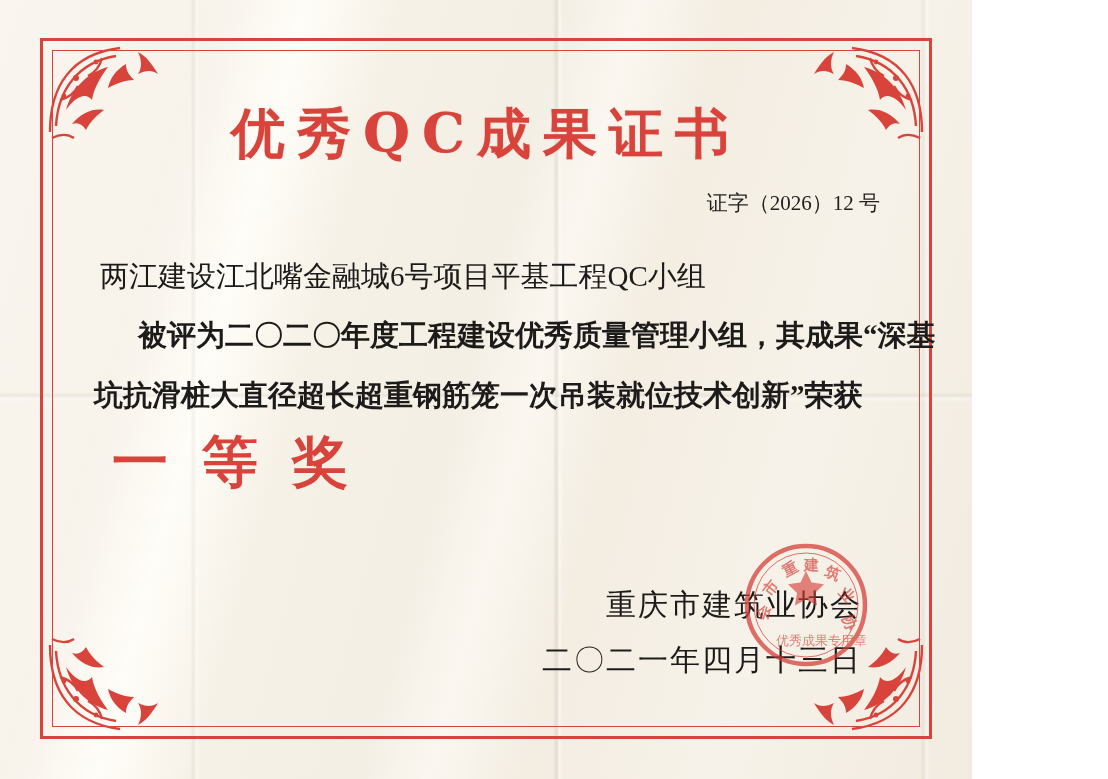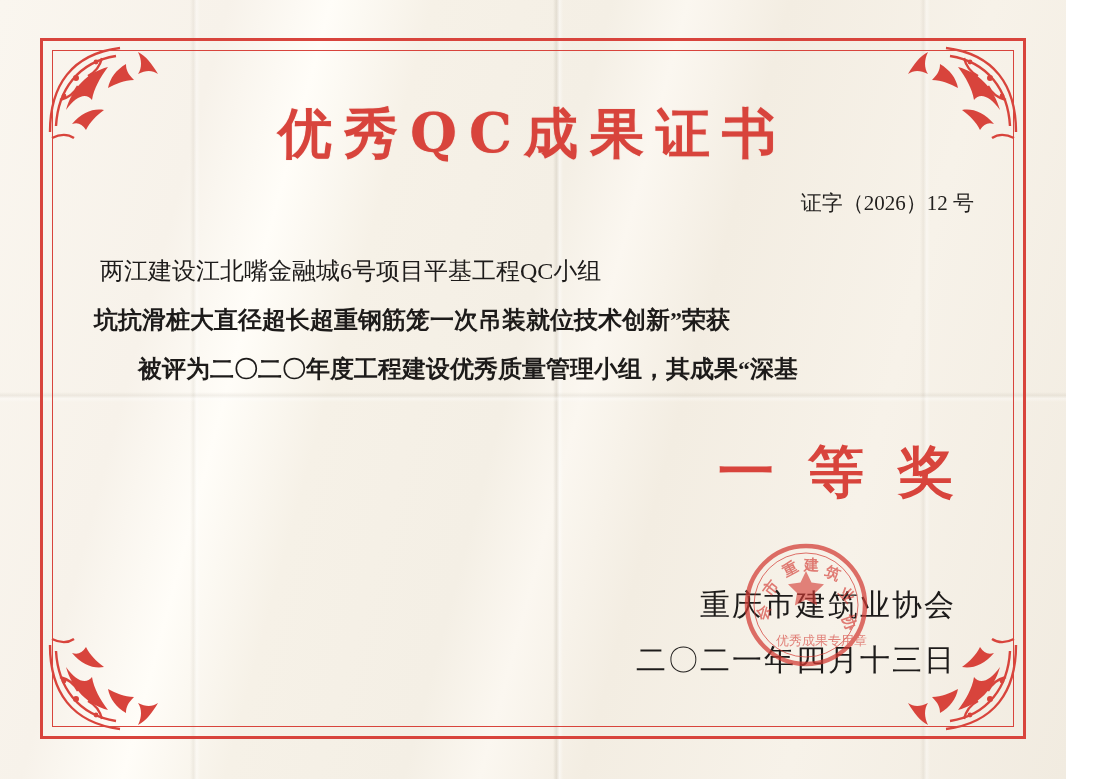--- a/index.html
+++ b/index.html
@@ -9,21 +9,21 @@
   }
   body {
     width: 1108px;
     height: 779px;
     overflow: hidden;
     font-family: "Liberation Serif", serif;
   }
 
   #certificate {
     position: relative;
-    width: 1066px;
+    width: 972px;
     height: 779px;
     background:
       linear-gradient(105deg,
         #faf6ef 0%,
         #f7f2ea 18%,
         #fffdf8 26%,
         #f6f1e7 34%,
         #f4efe5 48%,
         #fbf7f0 54%,
         #f3ede2 62%,
@@ -105,32 +105,31 @@
     padding-right: 14px;
     font-size: 21px;
     color: #23211f;
     font-family: "Liberation Serif", serif;
   }
 
   .body-text {
     margin-top: 30px;
     padding: 0 16px;
     color: #1d1b1a;
-    font-size: 24px;
+    font-size: 29px;
     line-height: 2.05;
     font-family: "Liberation Serif", serif;
   }
   .body-text .line { white-space: nowrap; }
   .line-1 { padding-left: 6px; }
   .line-2 { text-indent: 44px; font-weight: bold; }
   .line-3 { font-weight: bold; }
 
   .award {
-    margin-top: 40px;
-    text-align: right;
+    text-align: left;
     font-family: "DejaVu Serif", serif;
     font-weight: bold;
     font-size: 56px;
     letter-spacing: 34px;
     text-indent: 34px;
     color: #d8443c;
   }
 
   .signature {
     position: absolute;
@@ -250,22 +249,22 @@
   </div>
 
   <div class="content">
 
     <div class="title">优秀QC成果证书</div>
 
     <div class="serial">证字（2026）12 号</div>
 
     <div class="body-text">
       <div class="line line-1">两江建设江北嘴金融城6号项目平基工程QC小组</div>
+      <div class="line line-2">被评为二〇二〇年度工程建设优秀质量管理小组，其成果“深基</div>
       <div class="line line-3">坑抗滑桩大直径超长超重钢筋笼一次吊装就位技术创新”荣获</div>
-      <div class="line line-2">被评为二〇二〇年度工程建设优秀质量管理小组，其成果“深基</div>
     </div>
 
     <div class="award">一等奖</div>
 
     <div class="signature">
       <div class="issuer">重庆市建筑业协会</div>
       <div class="date">二〇二一年四月十三日</div>
     </div>
 
   </div>

